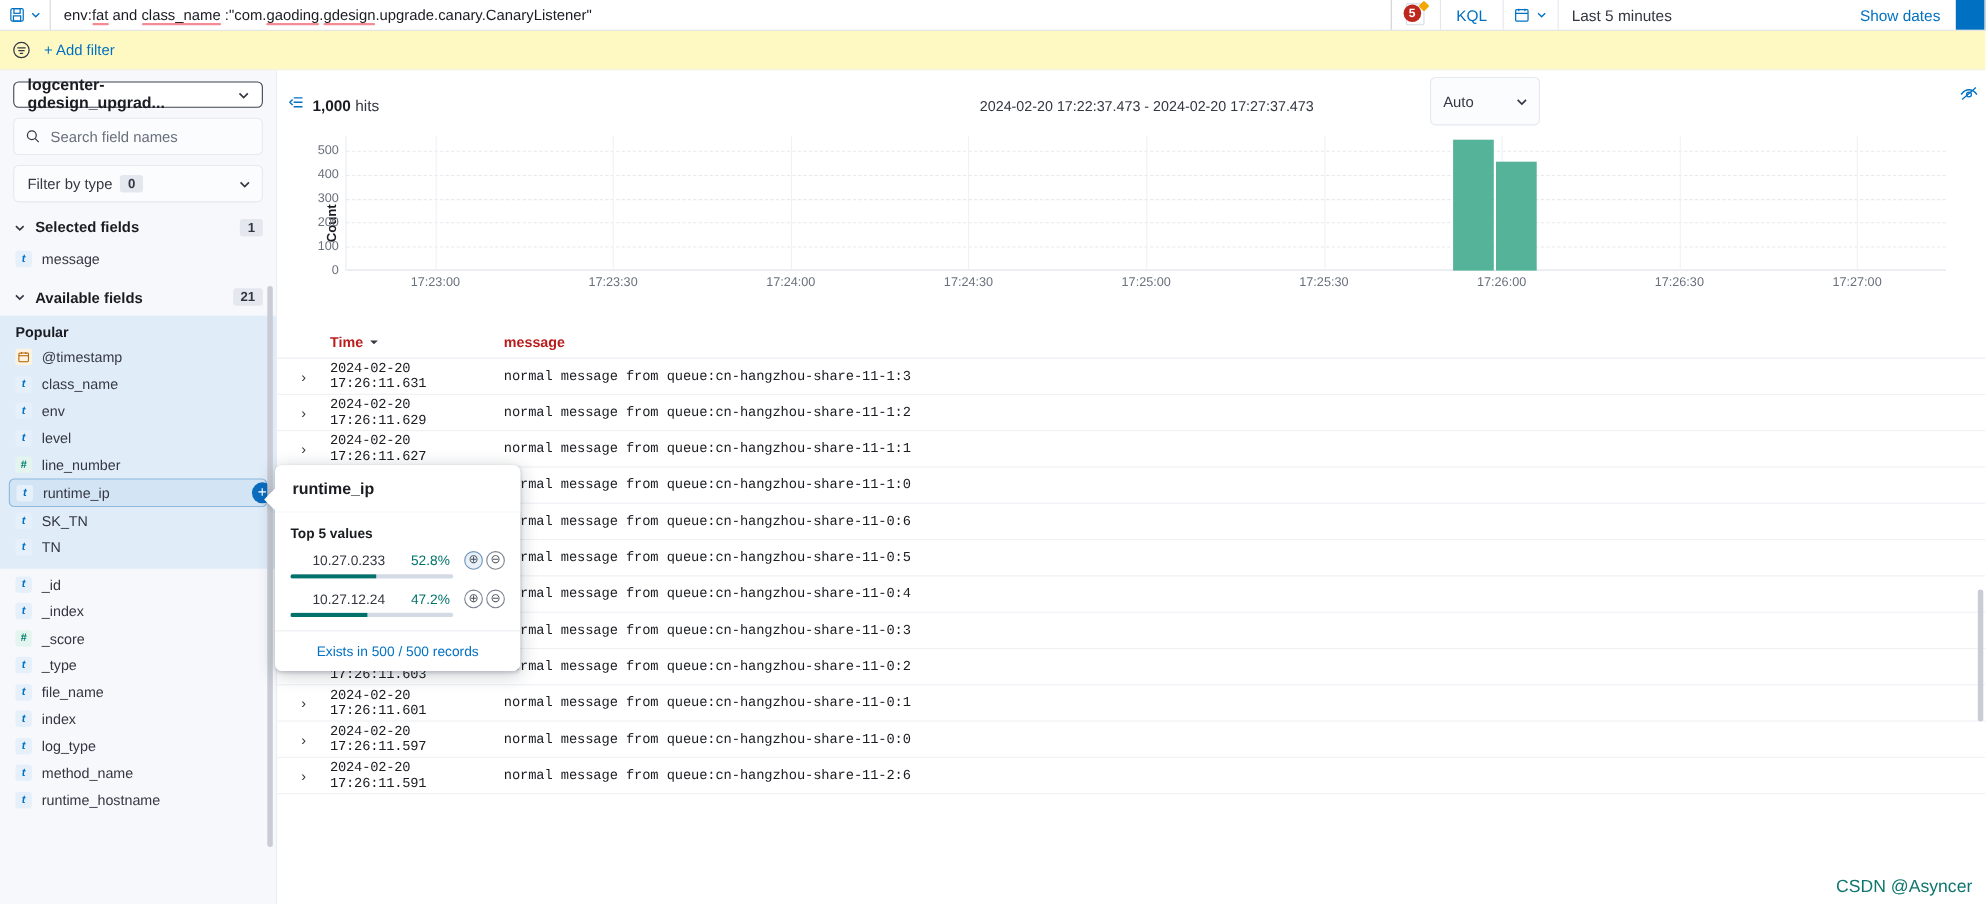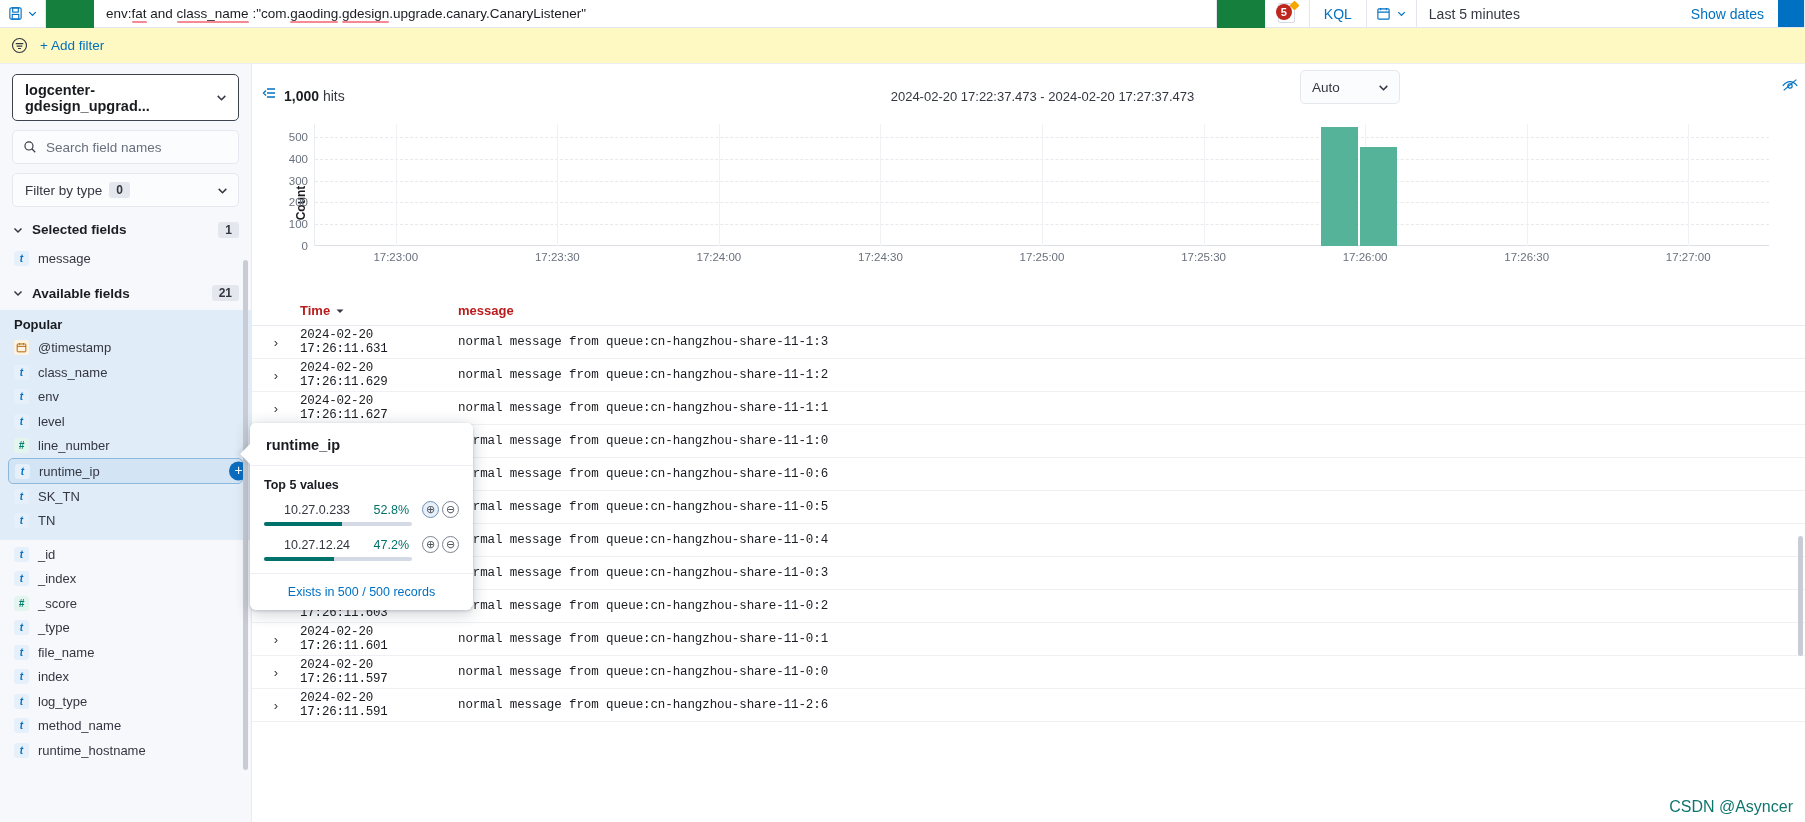--- a/index.html
+++ b/index.html
@@ -7,21 +7,21 @@
     width: 1805px; height: 822px;
     font-family: "Liberation Sans", sans-serif;
     background: #fff; color: #343741;
     overflow: hidden;
   }
   #app { position: relative; width: 1805px; height: 822px; background: #fff; }
 
   
   .topbar {
     position: absolute; left: 0; top: 0; width: 1805px; height: 28px;
-    background: #15803d; display: flex; align-items: stretch; gap: 48px;
+    background: #000000; display: flex; align-items: stretch;
   }
   .saved-query-btn {
     width: 46px; display: flex; align-items: center; justify-content: center;
     gap: 4px; background: #fff; border: 1px solid #e3e6ef; border-left: none;
     border-top: none; color: #0071c2;
   }
   .qbar-input {
     flex: 1; background: #fff; border: 1px solid #e3e6ef; border-left: none;
     border-top: none; display: flex; align-items: center; padding: 0 12px;
     font-size: 13.5px; color: #1a1c21; overflow: hidden; white-space: nowrap;
@@ -70,21 +70,21 @@
     justify-content: center; color: #343741; }
   .add-filter { color: #0071c2; font-size: 13.5px; margin-left: 6px; }
 
   
   .sidebar {
     position: absolute; left: 0; top: 64px; width: 252px; height: 758px;
     background: #f7f8fc; border-right: 1px solid #e9ebf2;
     padding: 10px 12px 0 12px; overflow: hidden;
   }
   .index-select {
-    height: 47px; background: #fff; border: 1px solid #3d434d; border-radius: 5px;
+    height: 24px; background: #fff; border: 1px solid #3d434d; border-radius: 5px;
     display: flex; align-items: center; justify-content: space-between;
     padding: 0 10px 0 12px; font-size: 14.5px; font-weight: bold; color: #1a1c21;
   }
   .search-box {
     margin-top: 9px; height: 34px; background: #fbfcfe; border: 1px solid #e6e8ef;
     border-radius: 5px; display: flex; align-items: center; padding: 0 10px; gap: 9px;
   }
   .search-box .ph { font-size: 13.5px; color: #69707d; }
   .filter-type {
     margin-top: 9px; height: 34px; background: #fbfcfe; border: 1px solid #e6e8ef;
@@ -140,21 +140,21 @@
     position: absolute; left: 28px; top: 12px; right: 0; height: 40px;
     display: flex; align-items: center;
   }
   .hits { font-size: 14px; color: #343741; margin-left: 4px; }
   .hits b { font-weight: bold; color: #1a1c21; }
   .hist-range {
     position: absolute; left: 0; right: 0; text-align: center;
     font-size: 13px; color: #343741; pointer-events: none;
   }
   .interval-select {
-    position: absolute; right: 405px; top: 6px; width: 100px; height: 34px;
+    position: absolute; right: 405px; top: 6px; width: 100px; height: 44px;
     background: #fbfcfe; border: 1px solid #e6e8ef; border-radius: 5px;
     display: flex; align-items: center; justify-content: space-between;
     padding: 0 9px 0 11px; font-size: 13.5px; color: #343741;
   }
   .eye-btn { position: absolute; right: 6px; top: 12px; color: #0071c2; }
 
   
   .chart-wrap { position: absolute; left: 0; top: 50px; width: 1553px; height: 170px; }
   .ylabel {
     position: absolute; left: 32px; top: 82px; font-size: 12px; font-weight: bold;

